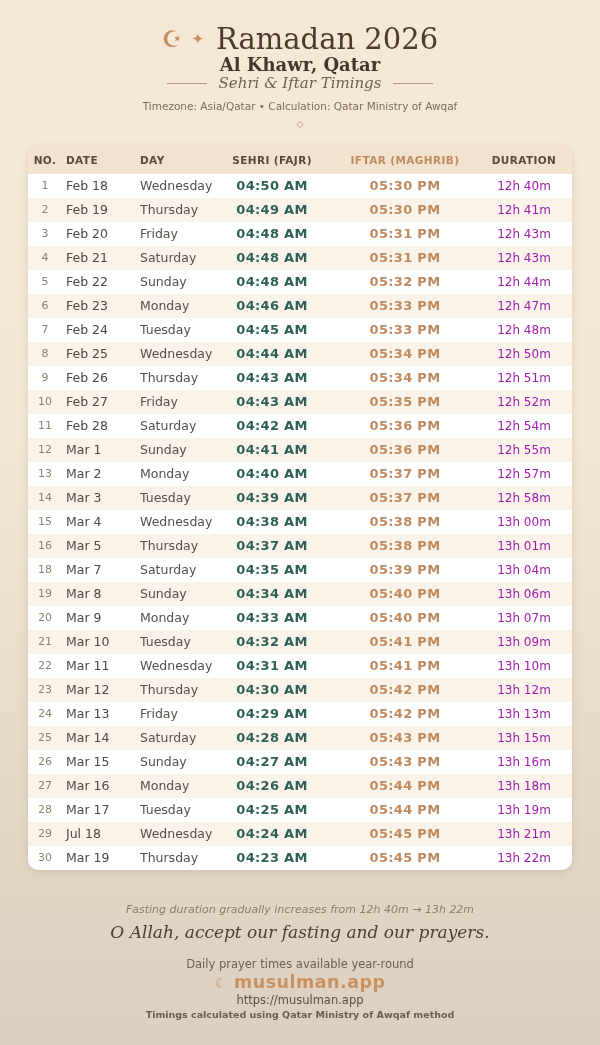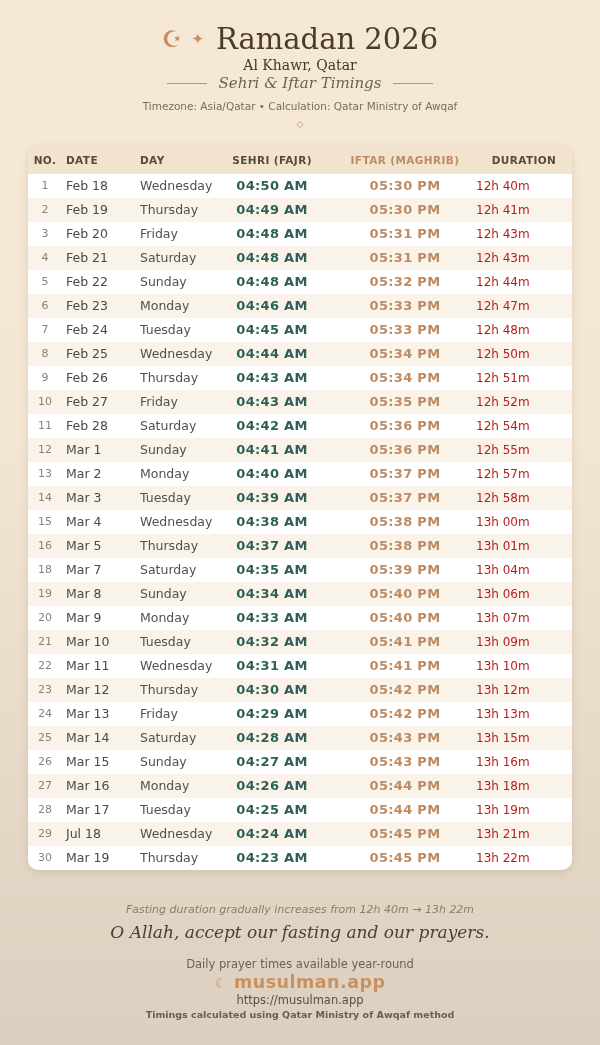--- a/index.html
+++ b/index.html
@@ -11,21 +11,21 @@
     overflow: hidden;
     background: linear-gradient(180deg, #f5e8d6 0%, #f3e6d3 40%, #ddcfbf 100%);
   }
 
   
   .header { padding-top: 22px; text-align: center; }
   .title-line { display: flex; align-items: center; justify-content: center; gap: 9px; height: 34px; }
   .icon-crescent { color: #c68d5f; font-size: 23px; line-height: 1; }
   .icon-star { color: #c68d5f; font-size: 15px; line-height: 1; margin-right: 3px; }
   .title { font-family: "DejaVu Serif", serif; font-size: 29px; color: #4a3b2c; line-height: 1; }
-  .location { font-family: "DejaVu Serif", serif; font-size: 14px; font-weight: 400; color: #43372a; line-height: 18px; }
+  .location { font-family: "DejaVu Serif", serif; font-size: 18px; font-weight: 700; color: #43372a; line-height: 18px; }
   .subtitle-row { display: flex; align-items: center; justify-content: center; gap: 12px; height: 18px; }
   .rule { width: 40px; height: 1px; background: #ab977f; }
   .subtitle-text { font-family: "DejaVu Serif", serif; font-style: italic; font-size: 15px; color: #6d5f4f; }
   .meta { margin-top: 8px; font-size: 10.5px; color: #7b6c5b; line-height: 13px; }
   .diamond { margin-top: 6px; font-size: 9px; color: #b39579; line-height: 10px; }
 
   
   .card {
     position: absolute; left: 28px; top: 146px; width: 544px;
     background: #ffffff; border-radius: 10px; overflow: hidden;
@@ -47,21 +47,21 @@
   th.c-date, th.c-day { text-align: left; padding-left: 4px; }
   th.c-sehri, th.c-iftar, th.c-duration { text-align: center; }
   th.c-iftar { color: #bf8a5f; }
   tbody td { height: 24px; padding: 0; line-height: 24px; white-space: nowrap; }
   tbody tr:nth-child(even) { background: #f9f3e9; }
   td.c-no { text-align: center; font-size: 11px; color: #8e8071; }
   td.c-date { text-align: left; padding-left: 4px; font-size: 12.5px; color: #4e4840; }
   td.c-day { text-align: left; padding-left: 4px; font-size: 12.5px; color: #55504a; }
   td.c-sehri { text-align: center; font-size: 13px; font-weight: 700; letter-spacing: 0.3px; color: #2d6058; }
   td.c-iftar { text-align: center; font-size: 13px; font-weight: 700; letter-spacing: 0.3px; color: #c08a5e; }
-  td.c-duration { text-align: left; font-size: 12px; color: #b91c1c; }
+  td.c-duration { text-align: center; font-size: 12px; color: #a21caf; }
 
   
   .footer { position: absolute; top: 894px; left: 0; width: 600px; text-align: center; }
   .fasting-note { margin-top: 9px; font-style: italic; font-size: 11px; color: #8a7c6a; line-height: 14px; }
   .dua { margin-top: 4px; font-family: "DejaVu Serif", serif; font-style: italic; font-size: 17px; color: #4c3f31; line-height: 22px; }
   .availability { margin-top: 14px; font-size: 11.5px; color: #6b6054; line-height: 14px; }
   .brand-line { margin-top: 2px; display: flex; align-items: center; justify-content: center; gap: 7px; height: 20px; }
   .brand-crescent { color: #c8915f; font-size: 14px; line-height: 1; }
   .brand-name { color: #c8915f; font-size: 17.5px; font-weight: 700; letter-spacing: 0.5px; line-height: 1; }
   .brand-url { font-size: 11.5px; color: #564f46; line-height: 14px; }

